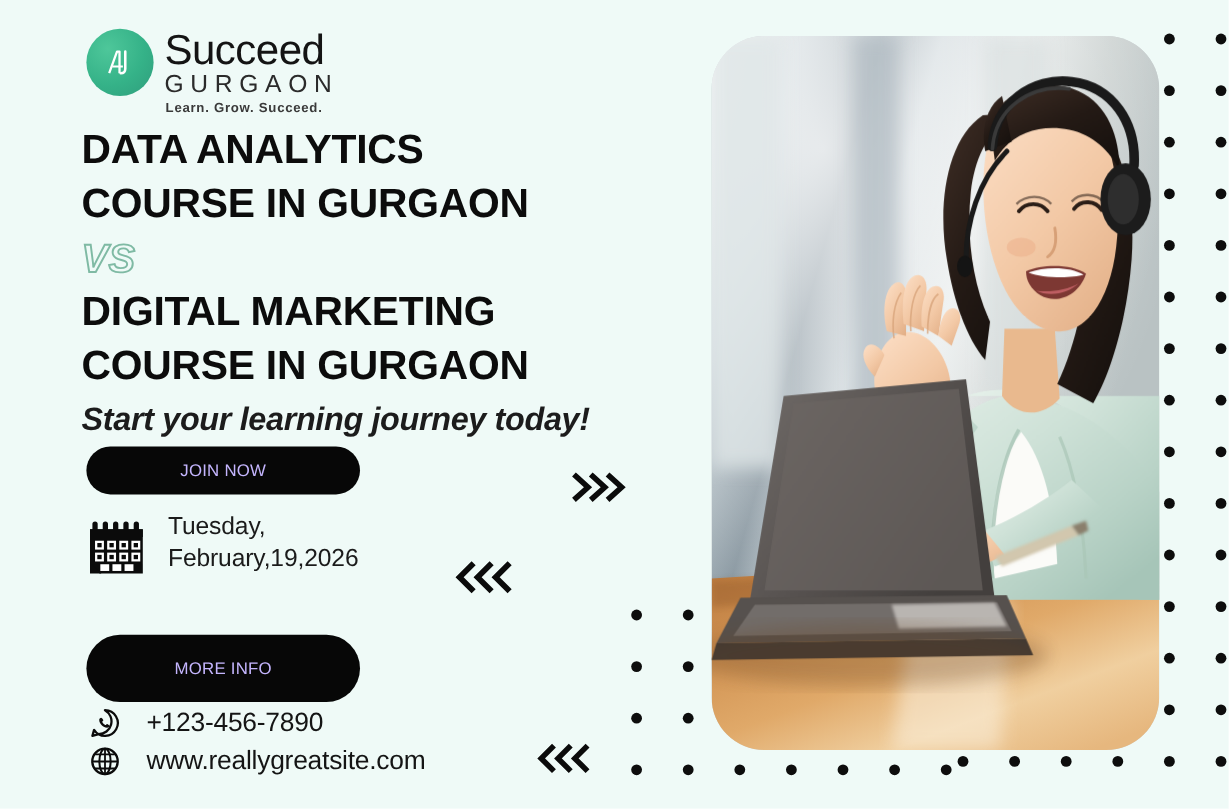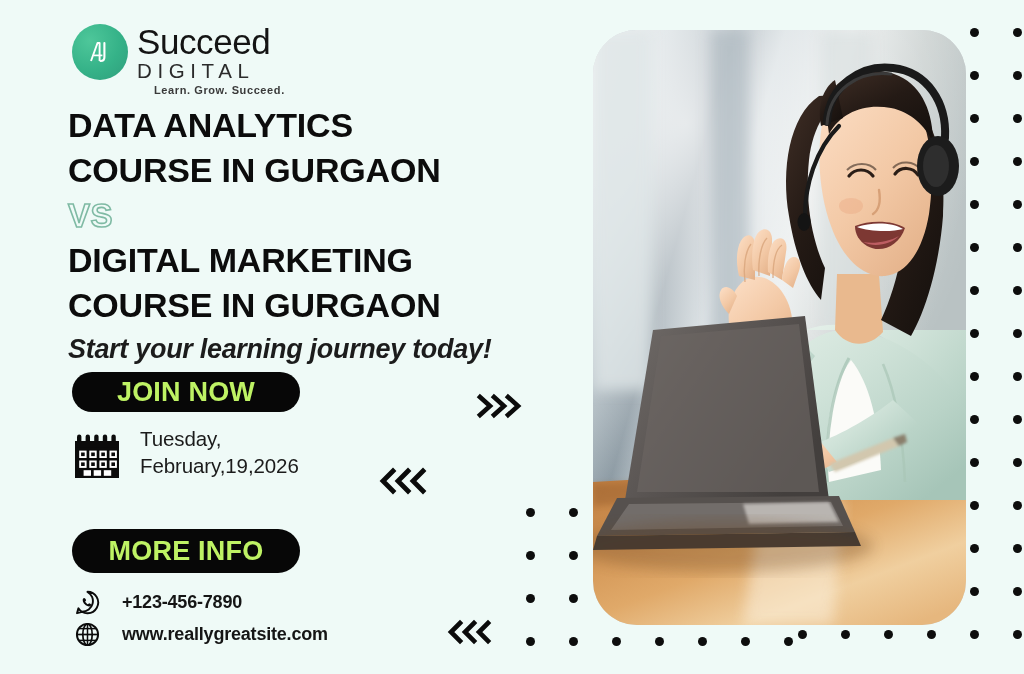--- a/index.html
+++ b/index.html
@@ -66,21 +66,21 @@
     color: #2b2b2b;
     line-height: 1.05;
     margin-top: 1px;
   }
   #logo-tag {
     font-size: 11px;
     font-weight: 700;
     letter-spacing: 0.6px;
     color: #3a3a3a;
     margin-top: 3px;
-    margin-left: 17px;
+    margin-left: 1px;
   }
 
   
   #headline {
     position: absolute;
     left: 68px; top: 103px;
     width: 470px;
   }
   .head-line {
     font-family: "Liberation Sans", sans-serif;
@@ -91,20 +91,21 @@
     line-height: 1.32;
     white-space: nowrap;
   }
   #vs-line {
     font-size: 33px;
     font-weight: 700;
     line-height: 1.38;
     color: transparent;
     -webkit-text-stroke: 1.6px #7fbaa4;
     letter-spacing: 0.5px;
+    font-style: italic;
   }
   #tagline {
     font-size: 27px;
     font-style: italic;
     font-weight: 700;
     color: #1c1c1c;
     letter-spacing: -0.3px;
     line-height: 1.3;
     margin-top: 4px;
     white-space: nowrap;
@@ -116,27 +117,27 @@
     background: #070707;
     border-radius: 40px;
     display: flex;
     align-items: center;
     justify-content: center;
     border: none;
     cursor: pointer;
     padding: 0;
   }
   .pill-label {
-    color: #bef264;
-    font-size: 27px;
-    font-weight: 700;
+    color: #c4b5fd;
+    font-size: 14px;
+    font-weight: 400;
     letter-spacing: 0.2px;
   }
   #join-now-button { left: 72px; top: 372px; width: 228px; height: 40px; }
-  #more-info-button { left: 72px; top: 529px; width: 228px; height: 44px; }
+  #more-info-button { left: 72px; top: 529px; width: 228px; height: 56px; }
 
   
   #date-block {
     position: absolute;
     left: 71px; top: 425px;
     display: flex;
     align-items: flex-start;
   }
   #calendar-icon { flex: none; margin-top: 3px; }
   #date-text {
@@ -154,25 +155,24 @@
     left: 74px; top: 586px;
   }
   .contact-row {
     display: flex;
     align-items: center;
     height: 32px;
   }
   .contact-icon { flex: none; width: 26px; display: flex; justify-content: center; }
   .contact-text {
     margin-left: 22px;
-    font-size: 18px;
+    font-size: 22px;
     color: #151515;
     letter-spacing: -0.2px;
     white-space: nowrap;
-    font-weight: bold;
   }
 
   
   .chev-group { position: absolute; display: flex; }
   #chevrons-right-1 { left: 476px; top: 392px; }
   #chevrons-left-1  { left: 379px; top: 466px; }
   #chevrons-left-2  { left: 447px; top: 618px; }
 
   
   #photo {
@@ -243,21 +243,21 @@
   <div id="logo-block">
     <div id="logo-mark">
       <svg width="40" height="40" viewBox="0 0 40 40" aria-hidden="true">
         <path d="M11 29 L17.5 11 L19.6 11 L19.6 29" fill="none" stroke="#ffffff" stroke-width="1.9" stroke-linejoin="round"></path>
         <path d="M13.6 23.4 L22.4 23.4" fill="none" stroke="#ffffff" stroke-width="1.7"></path>
         <path d="M24.4 11 L24.4 25.2 Q24.4 29 20.6 29" fill="none" stroke="#ffffff" stroke-width="2.1" stroke-linecap="round"></path>
       </svg>
     </div>
     <div id="logo-text">
       <div id="logo-name">Succeed</div>
-      <div id="logo-sub">DIGITAL</div>
+      <div id="logo-sub">GURGAON</div>
       <div id="logo-tag">Learn.  Grow.  Succeed.</div>
     </div>
   </div>
 
   <div id="headline">
     <div class="head-line">DATA ANALYTICS</div>
     <div class="head-line">COURSE IN GURGAON</div>
     <div id="vs-line">VS</div>
     <div class="head-line">DIGITAL MARKETING</div>
     <div class="head-line">COURSE IN GURGAON</div>

